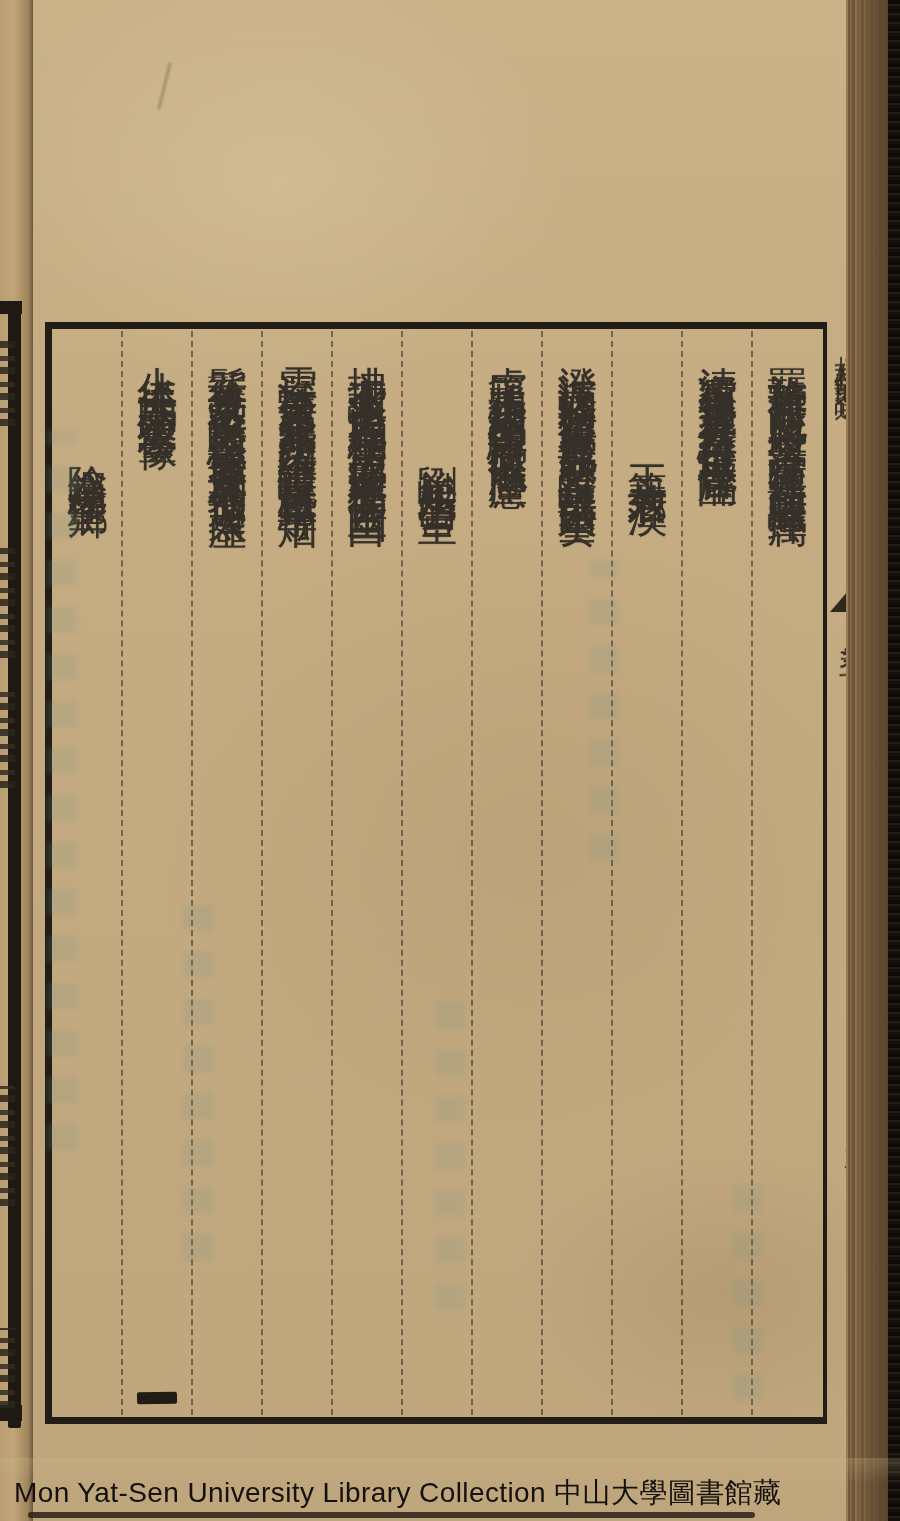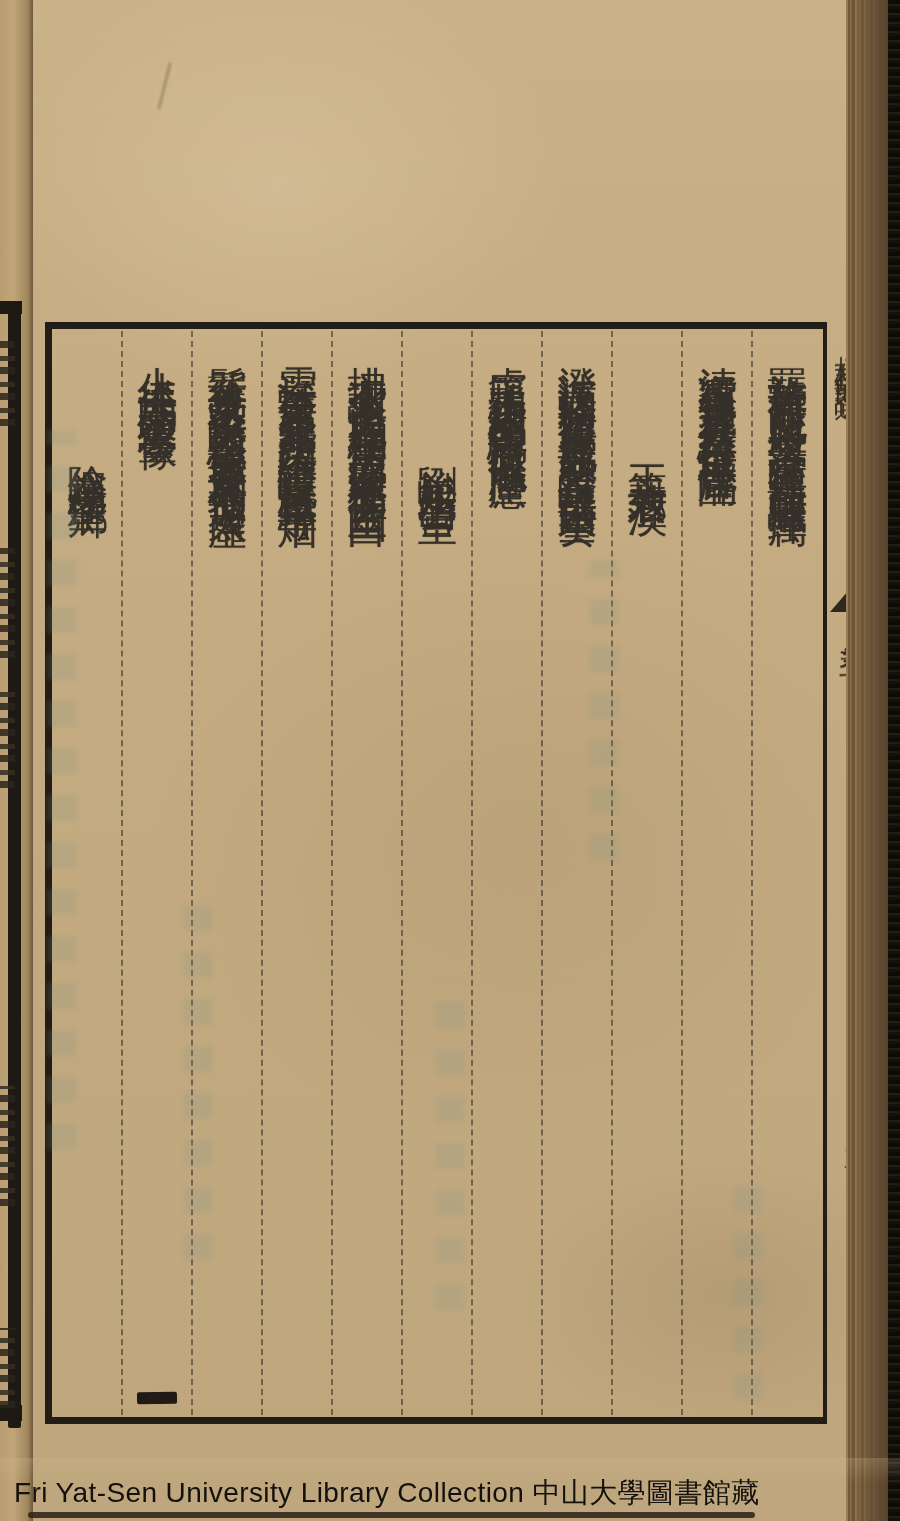--- a/index.html
+++ b/index.html
@@ -145,16 +145,16 @@
       <div class="ghost" style="left: 150px; top: 900px; height: 360px;"></div>
       <div class="ghost" style="left: 402px; top: 980px; height: 330px;"></div>
       <div class="ghost" style="left: 556px; top: 560px; height: 300px;"></div>
       <div class="ghost" style="left: 700px; top: 1180px; height: 220px;"></div>
     </div>
 
   <div class="stack"></div>
   <div class="stack-black"></div>
 
   <div class="caption-band"></div>
-  <div class="caption">Fri Yat-Sen University Library Collection 中山大學圖書館藏</div>
+  <div class="caption">Mon Yat-Sen University Library Collection 中山大學圖書館藏</div>
   <div class="bottom-line"></div>
 
 </div>
 
 </body></html>

